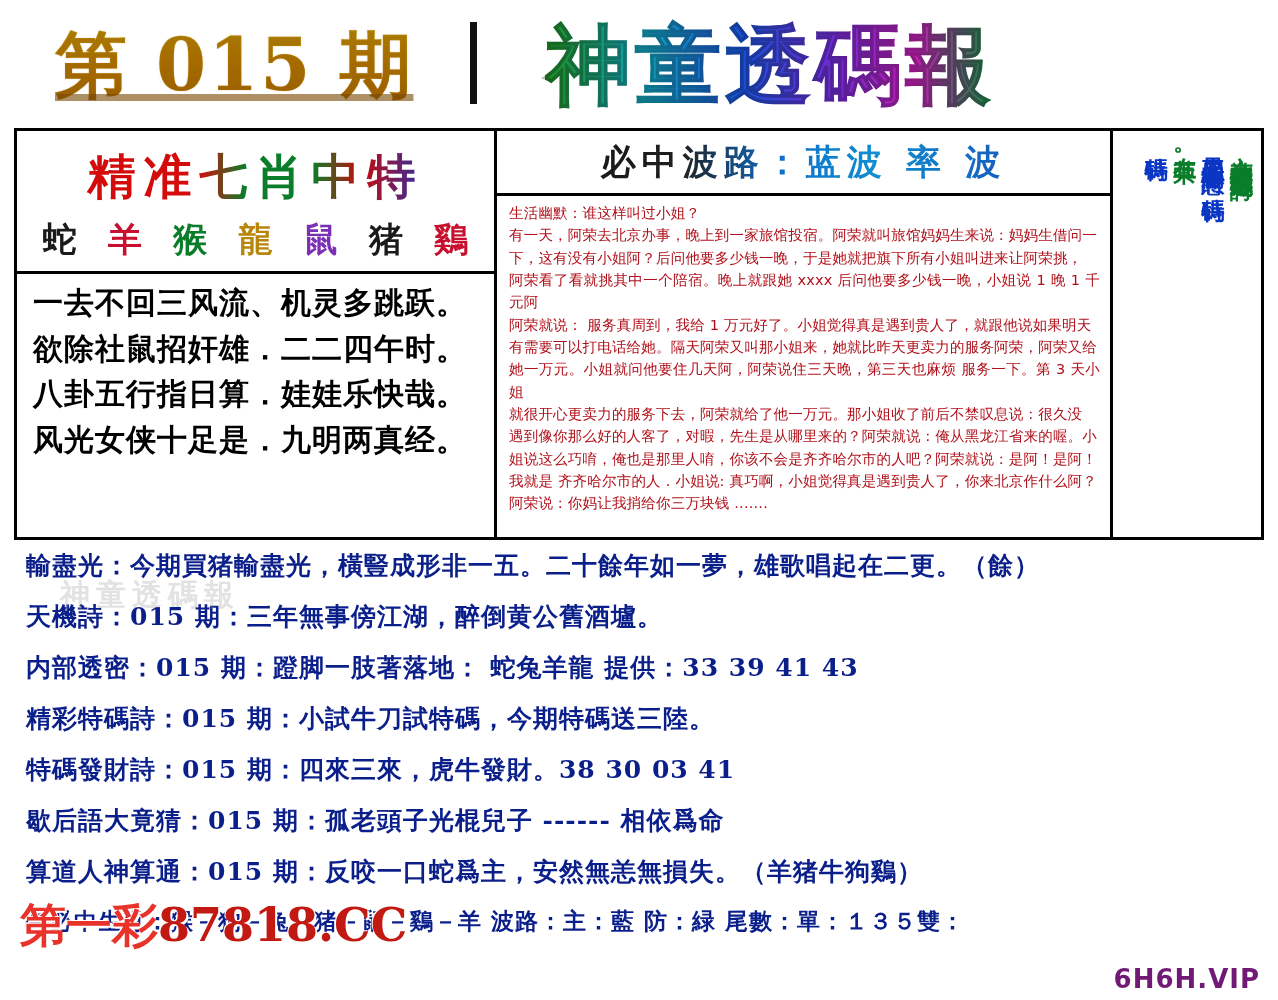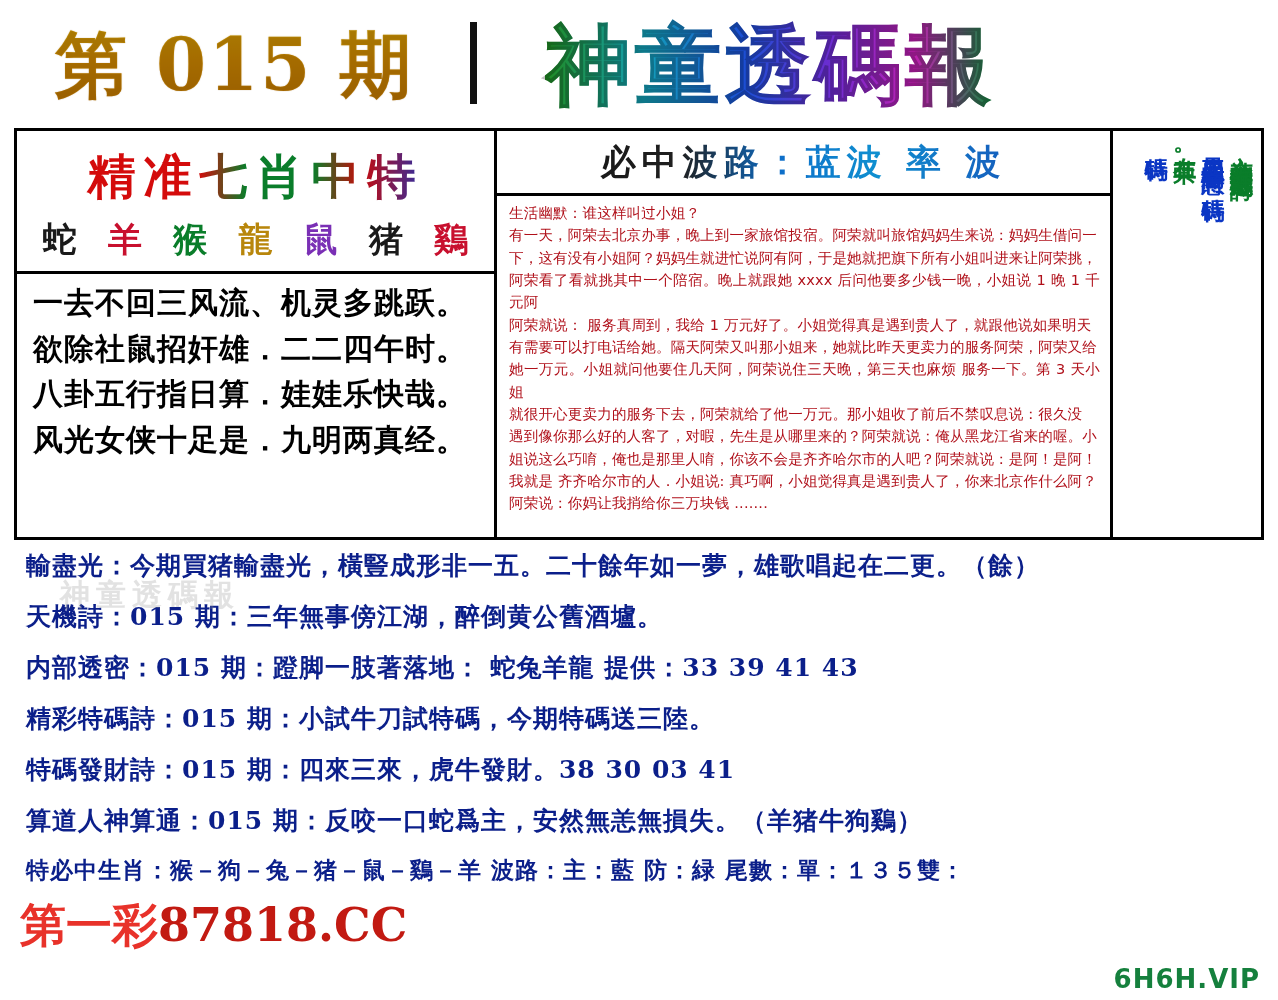--- a/index.html
+++ b/index.html
@@ -14,20 +14,21 @@
   
   .header{position:absolute;left:0;top:0;width:1278px;height:128px;}
   .issue{
     position:absolute;left:55px;top:18px;
     font-family:"DejaVu Serif","Liberation Serif",serif;
     font-size:72px;font-weight:bold;letter-spacing:2px;
     background:linear-gradient(180deg,#f7d40a 0%,#e8a400 45%,#c47b00 100%);
     -webkit-background-clip:text;background-clip:text;color:transparent;
     text-shadow:0 0 1px rgba(120,70,0,.6);
     white-space:nowrap;
+    text-decoration:underline;
   }
   .divider-bar{position:absolute;left:470px;top:22px;width:7px;height:82px;background:#111;}
   .title-main{
     position:absolute;left:545px;top:8px;
     font-family:"DejaVu Serif","Liberation Serif",serif;
     font-size:86px;font-weight:bold;letter-spacing:4px;white-space:nowrap;
     background:linear-gradient(90deg,#1f8a20 0%,#13a0b8 22%,#1b4fd4 44%,#6e2bd0 64%,#c01fb0 82%,#0e8a3c 100%);
     -webkit-background-clip:text;background-clip:text;color:transparent;
     -webkit-text-stroke:1px rgba(0,0,0,.25);
   }
@@ -109,21 +110,21 @@
   .wm-big{
     position:absolute;left:20px;top:895px;
     font-family:"DejaVu Serif","Liberation Serif",serif;
     font-size:46px;font-weight:bold;white-space:nowrap;
     color:#e8322a;text-shadow:2px 2px 0 #fff, -1px -1px 0 #fff;
   }
   .wm-big .w2{color:#c21a12;}
   .wm-vip{
     position:absolute;right:18px;bottom:6px;
     font-family:"DejaVu Sans","Liberation Sans",sans-serif;
-    font-size:26px;font-weight:bold;color:#15803d;letter-spacing:1px;
+    font-size:26px;font-weight:bold;color:#701a75;letter-spacing:1px;
   }
   .wm-faint{
     position:absolute;left:60px;top:575px;
     font-size:30px;color:rgba(150,150,150,.28);font-weight:bold;letter-spacing:6px;
   }
 </style>
 </head>
 <body>
 
 <div class="page">
@@ -154,21 +155,21 @@
         <div>八卦五行指日算．娃娃乐快哉。</div>
         <div>风光女侠十足是．九明两真经。</div>
       </div>
     </div>
 
     <div class="col-mid">
       <div class="mid-title">必中波路：蓝波 率 波</div>
       <div class="joke">
         <span class="line">生活幽默：谁这样叫过小姐？</span>
         <span class="line">有一天，阿荣去北京办事，晚上到一家旅馆投宿。阿荣就叫旅馆妈妈生来说：妈妈生借问一</span>
-        <span class="line">下，这有没有小姐阿？妈妈生就进忙说阿有阿，于是她就把旗下所有小姐叫进来让阿荣挑，</span>
+        <span class="line">下，这有没有小姐阿？后问他要多少钱一晚，于是她就把旗下所有小姐叫进来让阿荣挑，</span>
         <span class="line">阿荣看了看就挑其中一个陪宿。晚上就跟她 xxxx 后问他要多少钱一晚，小姐说 1 晚 1 千元阿</span>
         <span class="line">阿荣就说： 服务真周到，我给 1 万元好了。小姐觉得真是遇到贵人了，就跟他说如果明天</span>
         <span class="line">有需要可以打电话给她。隔天阿荣又叫那小姐来，她就比昨天更卖力的服务阿荣，阿荣又给</span>
         <span class="line">她一万元。小姐就问他要住几天阿，阿荣说住三天晚，第三天也麻烦 服务一下。第 3 天小姐</span>
         <span class="line">就很开心更卖力的服务下去，阿荣就给了他一万元。那小姐收了前后不禁叹息说：很久没</span>
         <span class="line">遇到像你那么好的人客了，对暇，先生是从哪里来的？阿荣就说：俺从黑龙江省来的喔。小</span>
         <span class="line">姐说这么巧唷，俺也是那里人唷，你该不会是齐齐哈尔市的人吧？阿荣就说：是阿！是阿！</span>
         <span class="line">我就是 齐齐哈尔市的人．小姐说: 真巧啊，小姐觉得真是遇到贵人了，你来北京作什么阿？</span>
         <span class="line">阿荣说：你妈让我捎给你三万块钱 .......</span>
       </div>
@@ -183,20 +184,21 @@
       </div>
     </div>
   </div>
 
   <div class="bottom">
     <div class="brow">輸盡光：今期買猪輸盡光，橫豎成形非一五。二十餘年如一夢，雄歌唱起在二更。（餘）</div>
     <div class="brow">天機詩：015 期：三年無事傍江湖，醉倒黄公舊酒壚。</div>
     <div class="brow">内部透密：015 期：蹬脚一肢著落地：  蛇兔羊龍 提供：33  39  41  43</div>
     <div class="brow">精彩特碼詩：015 期：小試牛刀試特碼，今期特碼送三陸。</div>
     <div class="brow">特碼發財詩：015 期：四來三來，虎牛發財。38  30  03  41</div>
+    <div class="brow">歇后語大竟猜：015 期：孤老頭子光棍兒子 ------ 相依爲命</div>
     <div class="brow">算道人神算通：015 期：反咬一口蛇爲主，安然無恙無損失。（羊猪牛狗鷄）</div>
     <div class="brow last">特必中生肖：猴－狗－兔－猪－鼠－鷄－羊 波路：主：藍    防：緑 尾數：單：１３５雙：</div>
   </div>
 
   <div class="wm-faint">神童透碼報</div>
   <div class="wm-big">
     <span>第一彩</span><span class="w2">87818.CC</span>
   </div>
   <div class="wm-vip">6H6H.VIP</div>
 

